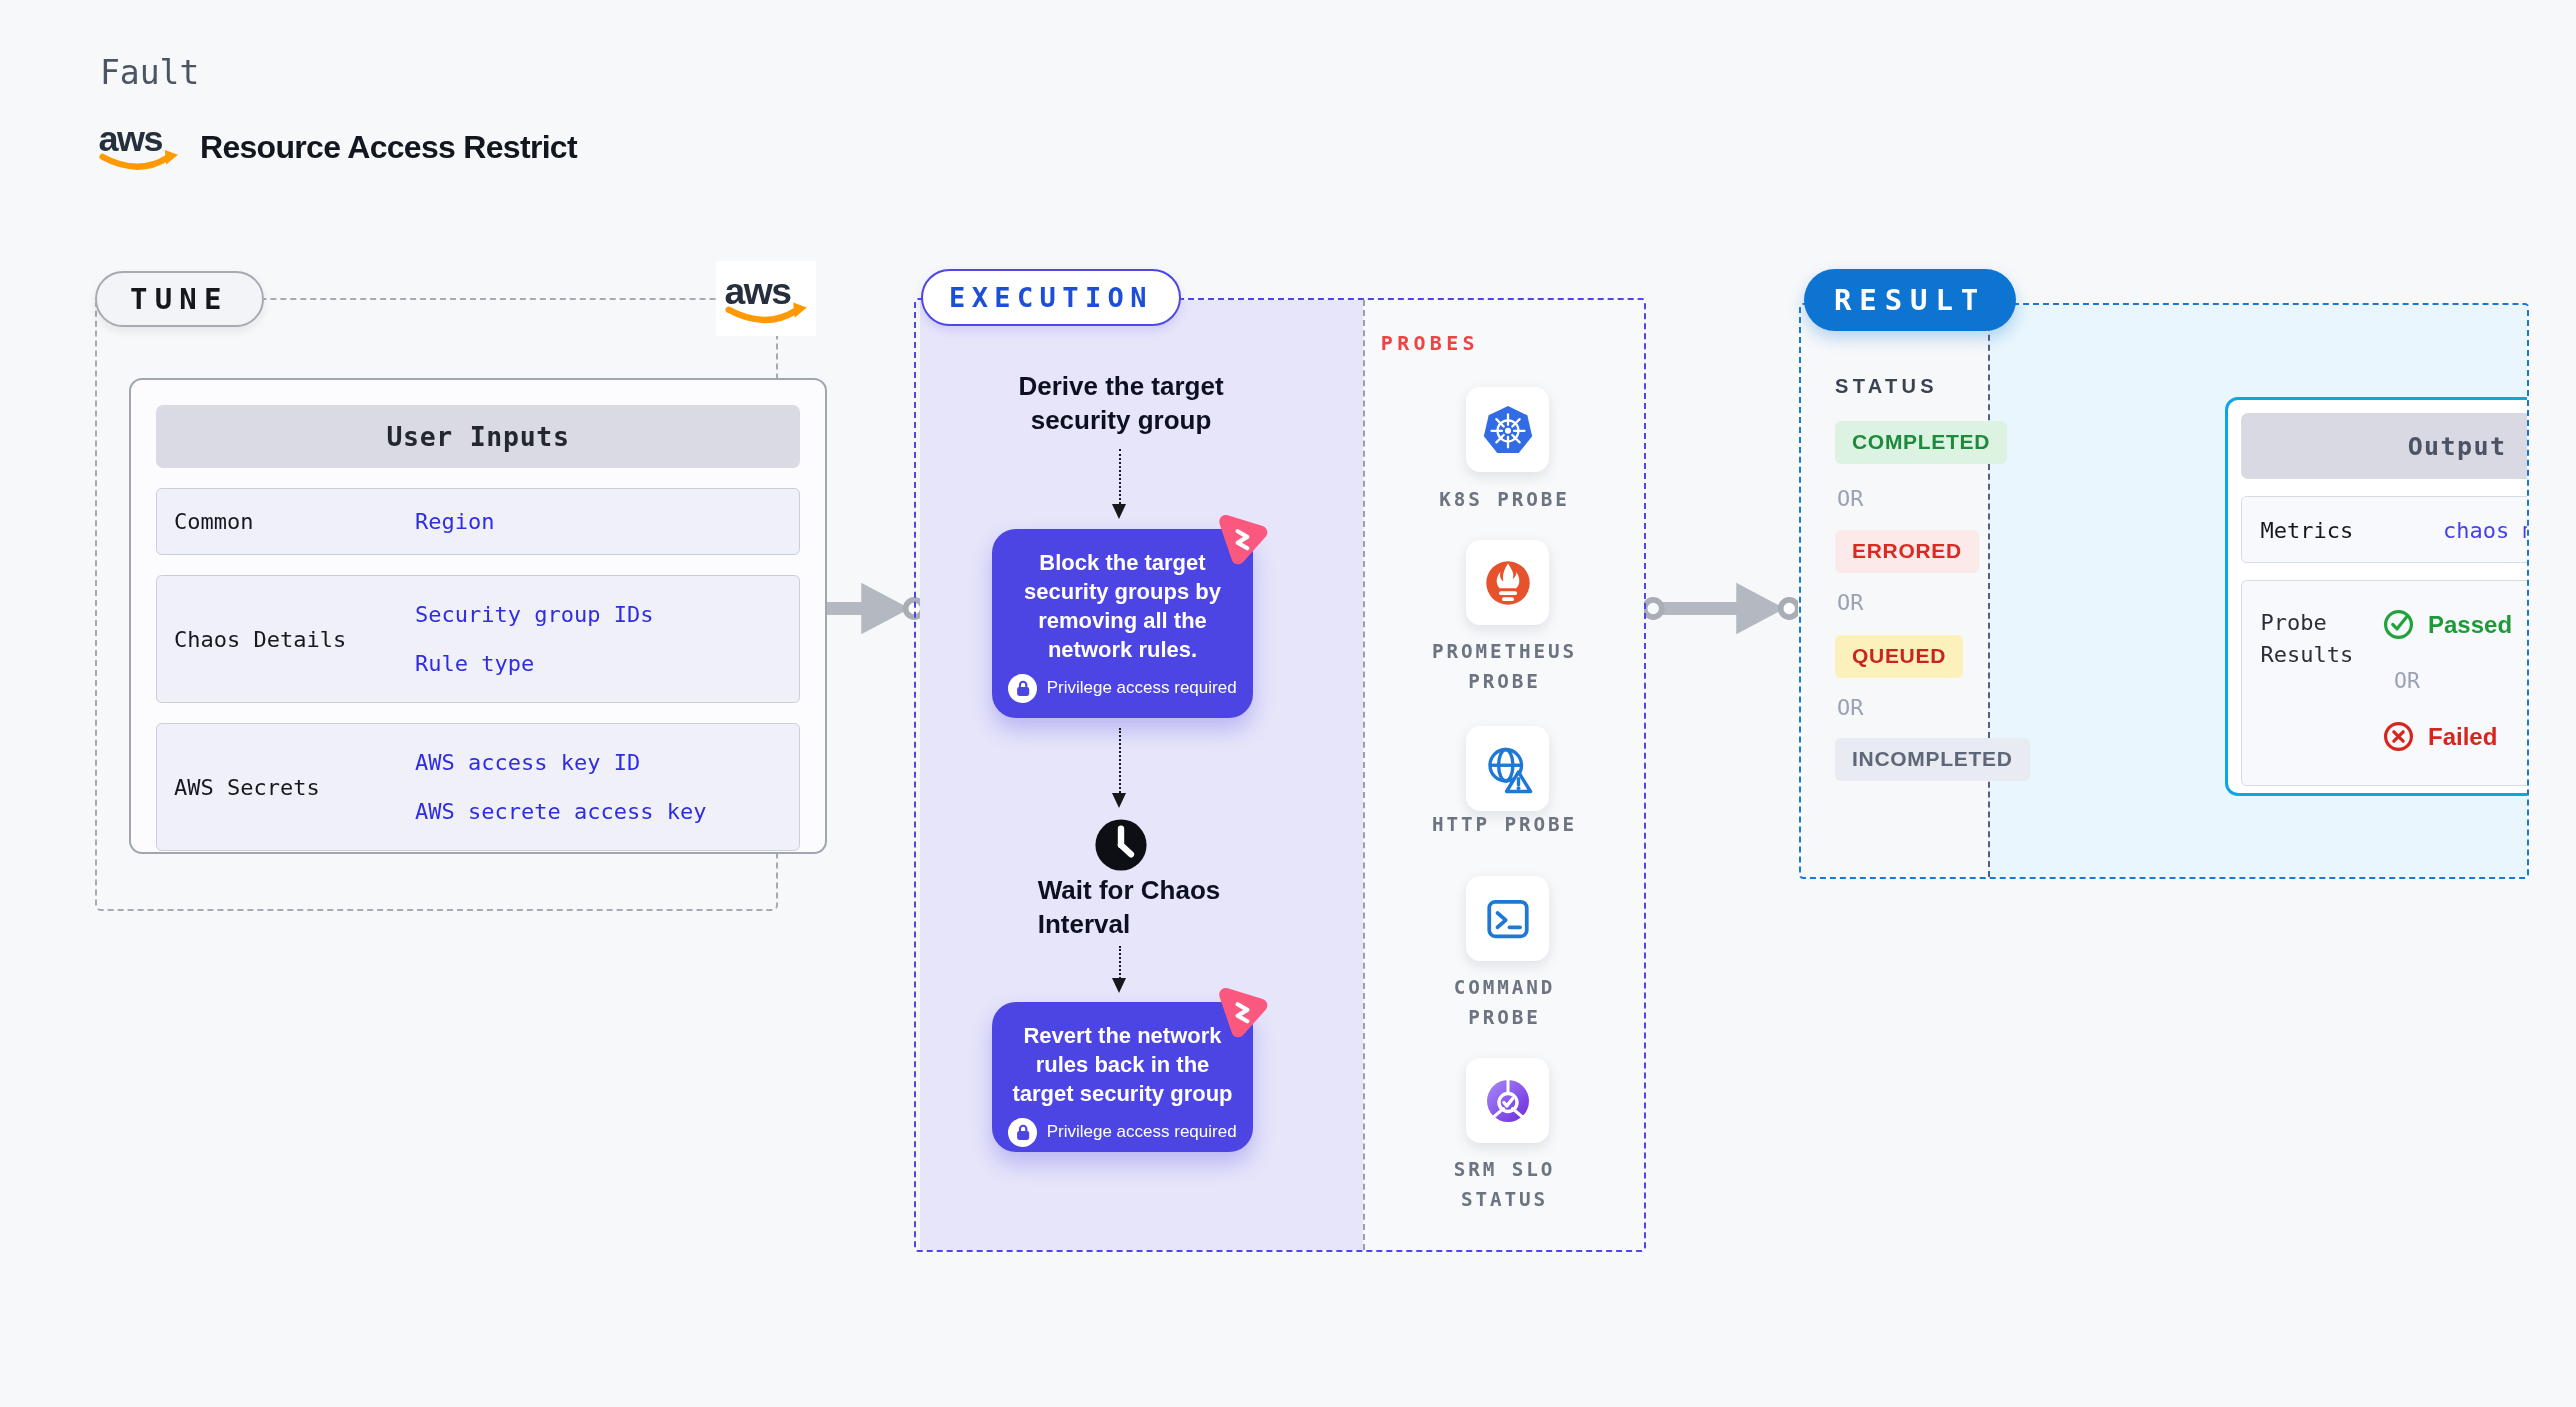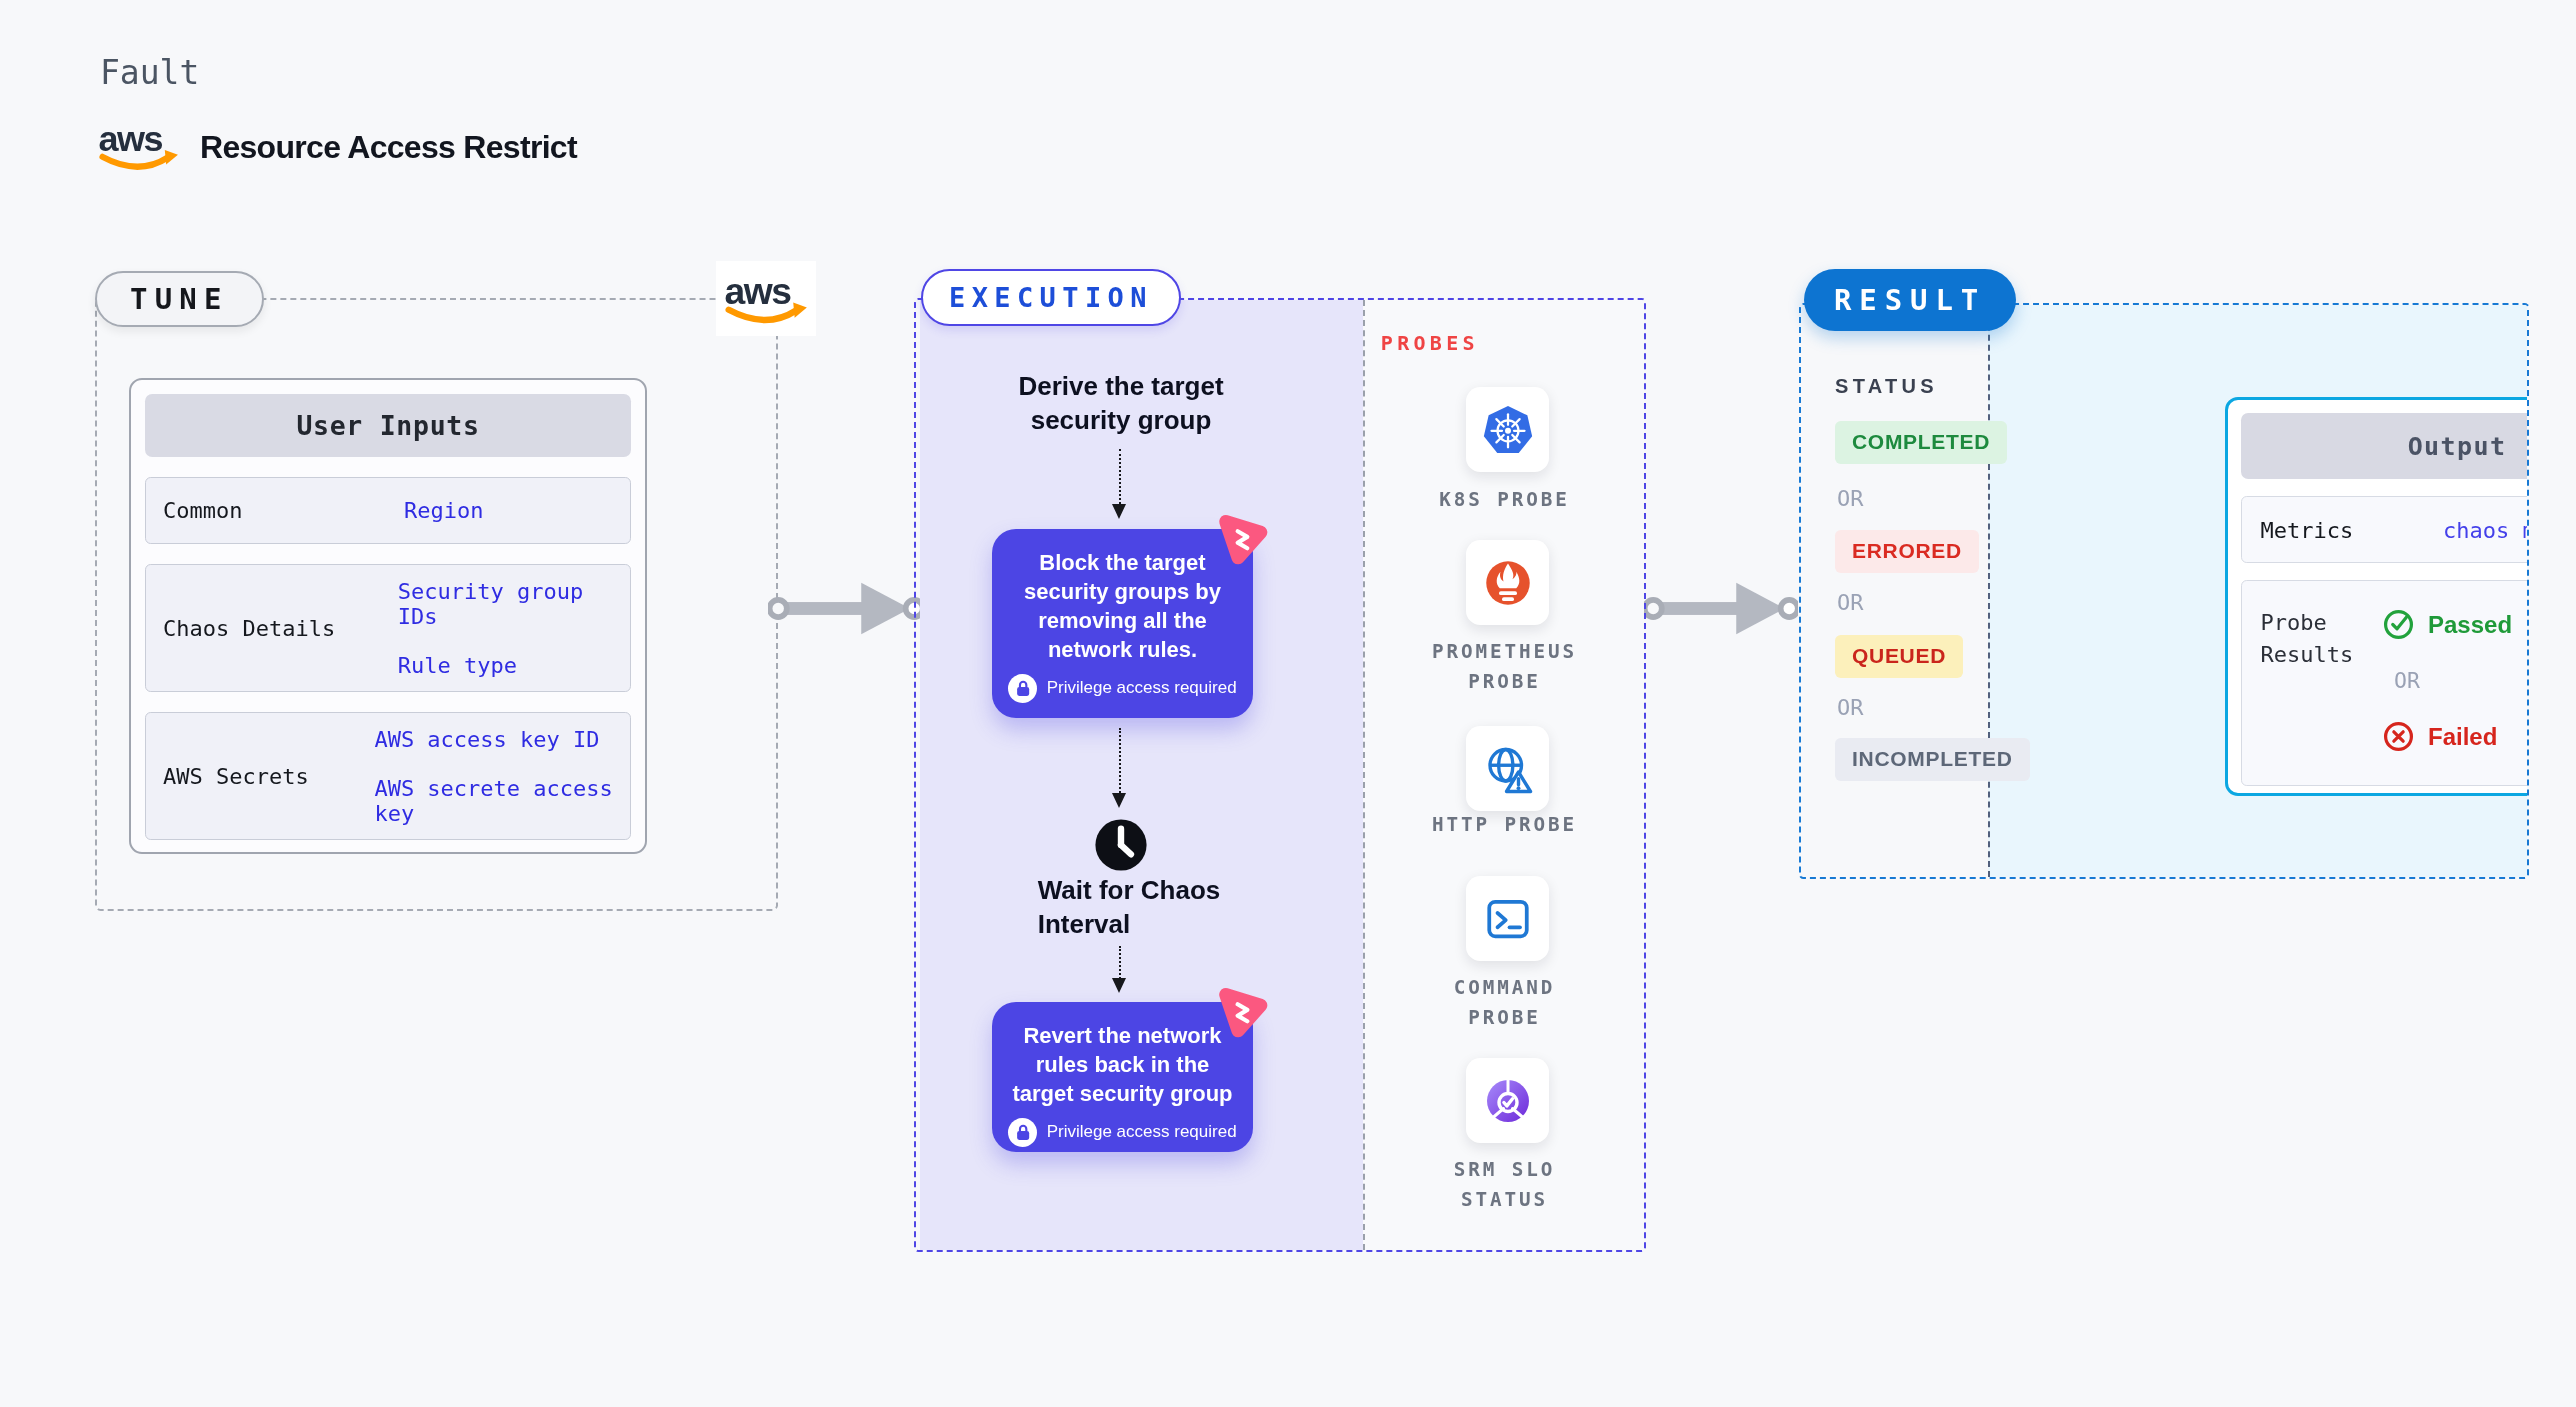--- a/index.html
+++ b/index.html
@@ -16,22 +16,22 @@
   
   .tune-box{position:absolute;left:95px;top:298px;width:683px;height:613px;
             border:2.1px dashed #a5aab3;border-radius:5.7px;box-sizing:border-box;}
   .tune-badge{position:absolute;left:95px;top:271px;height:56px;padding:0 33px;background:#f3f4f7;
               border:2.1px solid #a5aab3;border-radius:31.5px;display:flex;align-items:center;z-index:3;
               font:700 29px "DejaVu Sans Mono",monospace;letter-spacing:7.2px;color:#15171c;
               box-shadow:0 4.3px 10px rgba(21,23,28,.08);box-sizing:border-box;}
   .tune-aws{position:absolute;left:716px;top:261px;width:100px;height:75px;background:#ffffff;
             display:flex;align-items:center;justify-content:center;z-index:3;}
 
-  .user-card{position:absolute;left:129px;top:378px;width:518px;height:476px;background:#fcfcfe;
-             border:2.1px solid #a0a5af;border-radius:13px;padding:14px;box-sizing:border-box;z-index:2;}
+  .user-card{position:absolute;left:129px;top:378px;width:698px;height:476px;background:#fcfcfe;
+             border:2.1px solid #a0a5af;border-radius:13px;padding:25px;box-sizing:border-box;z-index:2;}
   .ui-header{height:63px;background:#d9dae4;border-radius:7.2px;display:flex;align-items:center;justify-content:center;
              font:700 26.5px "DejaVu Sans Mono",monospace;color:#23272f;letter-spacing:0.7px;}
   .ui-row{margin-top:20px;background:#f0f1f8;border:1.4px solid #c9cdd8;border-radius:5.7px;display:flex;
           align-items:center;padding-left:17px;box-sizing:border-box;}
   .ui-row.r1{height:67px;}  .ui-row.r2{height:128px;}  .ui-row.r3{height:128px;}
   .ui-row-label{width:241px;font:400 22px "DejaVu Sans Mono",monospace;color:#15181e;}
   .ui-row-values{display:flex;flex-direction:column;gap:24px;font:400 22px "DejaVu Sans Mono",monospace;color:#2f2ce2;}
 
   
   .harrow{position:absolute;width:155px;height:63px;}

